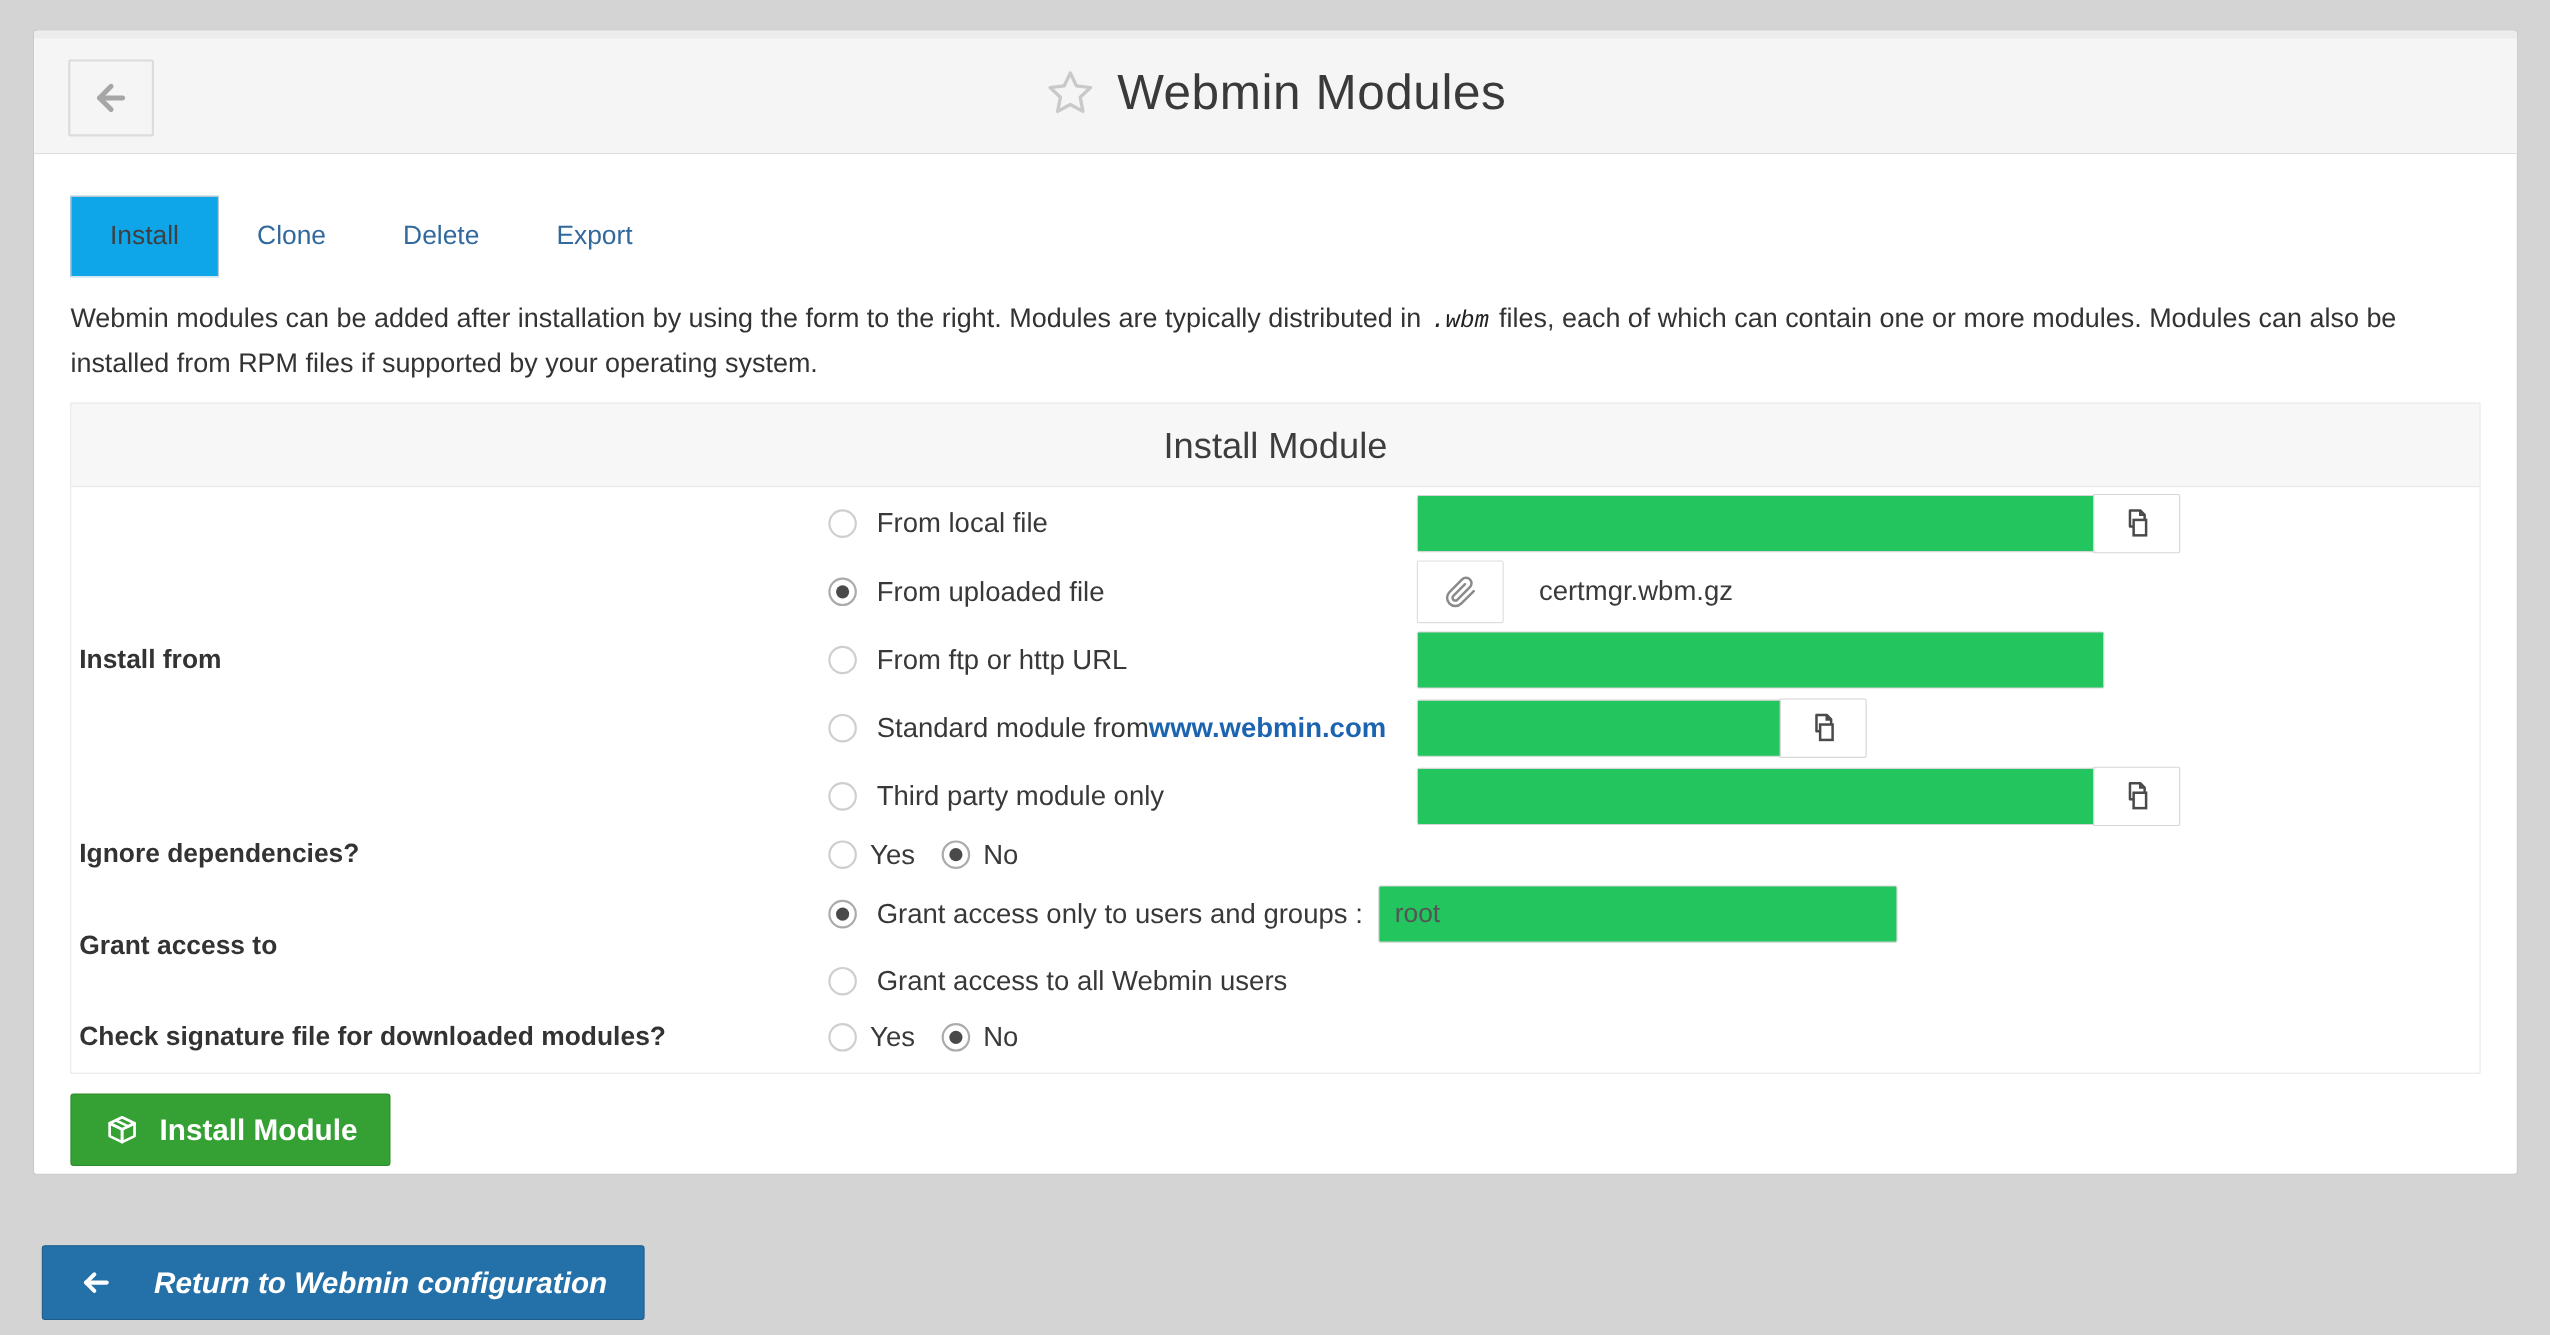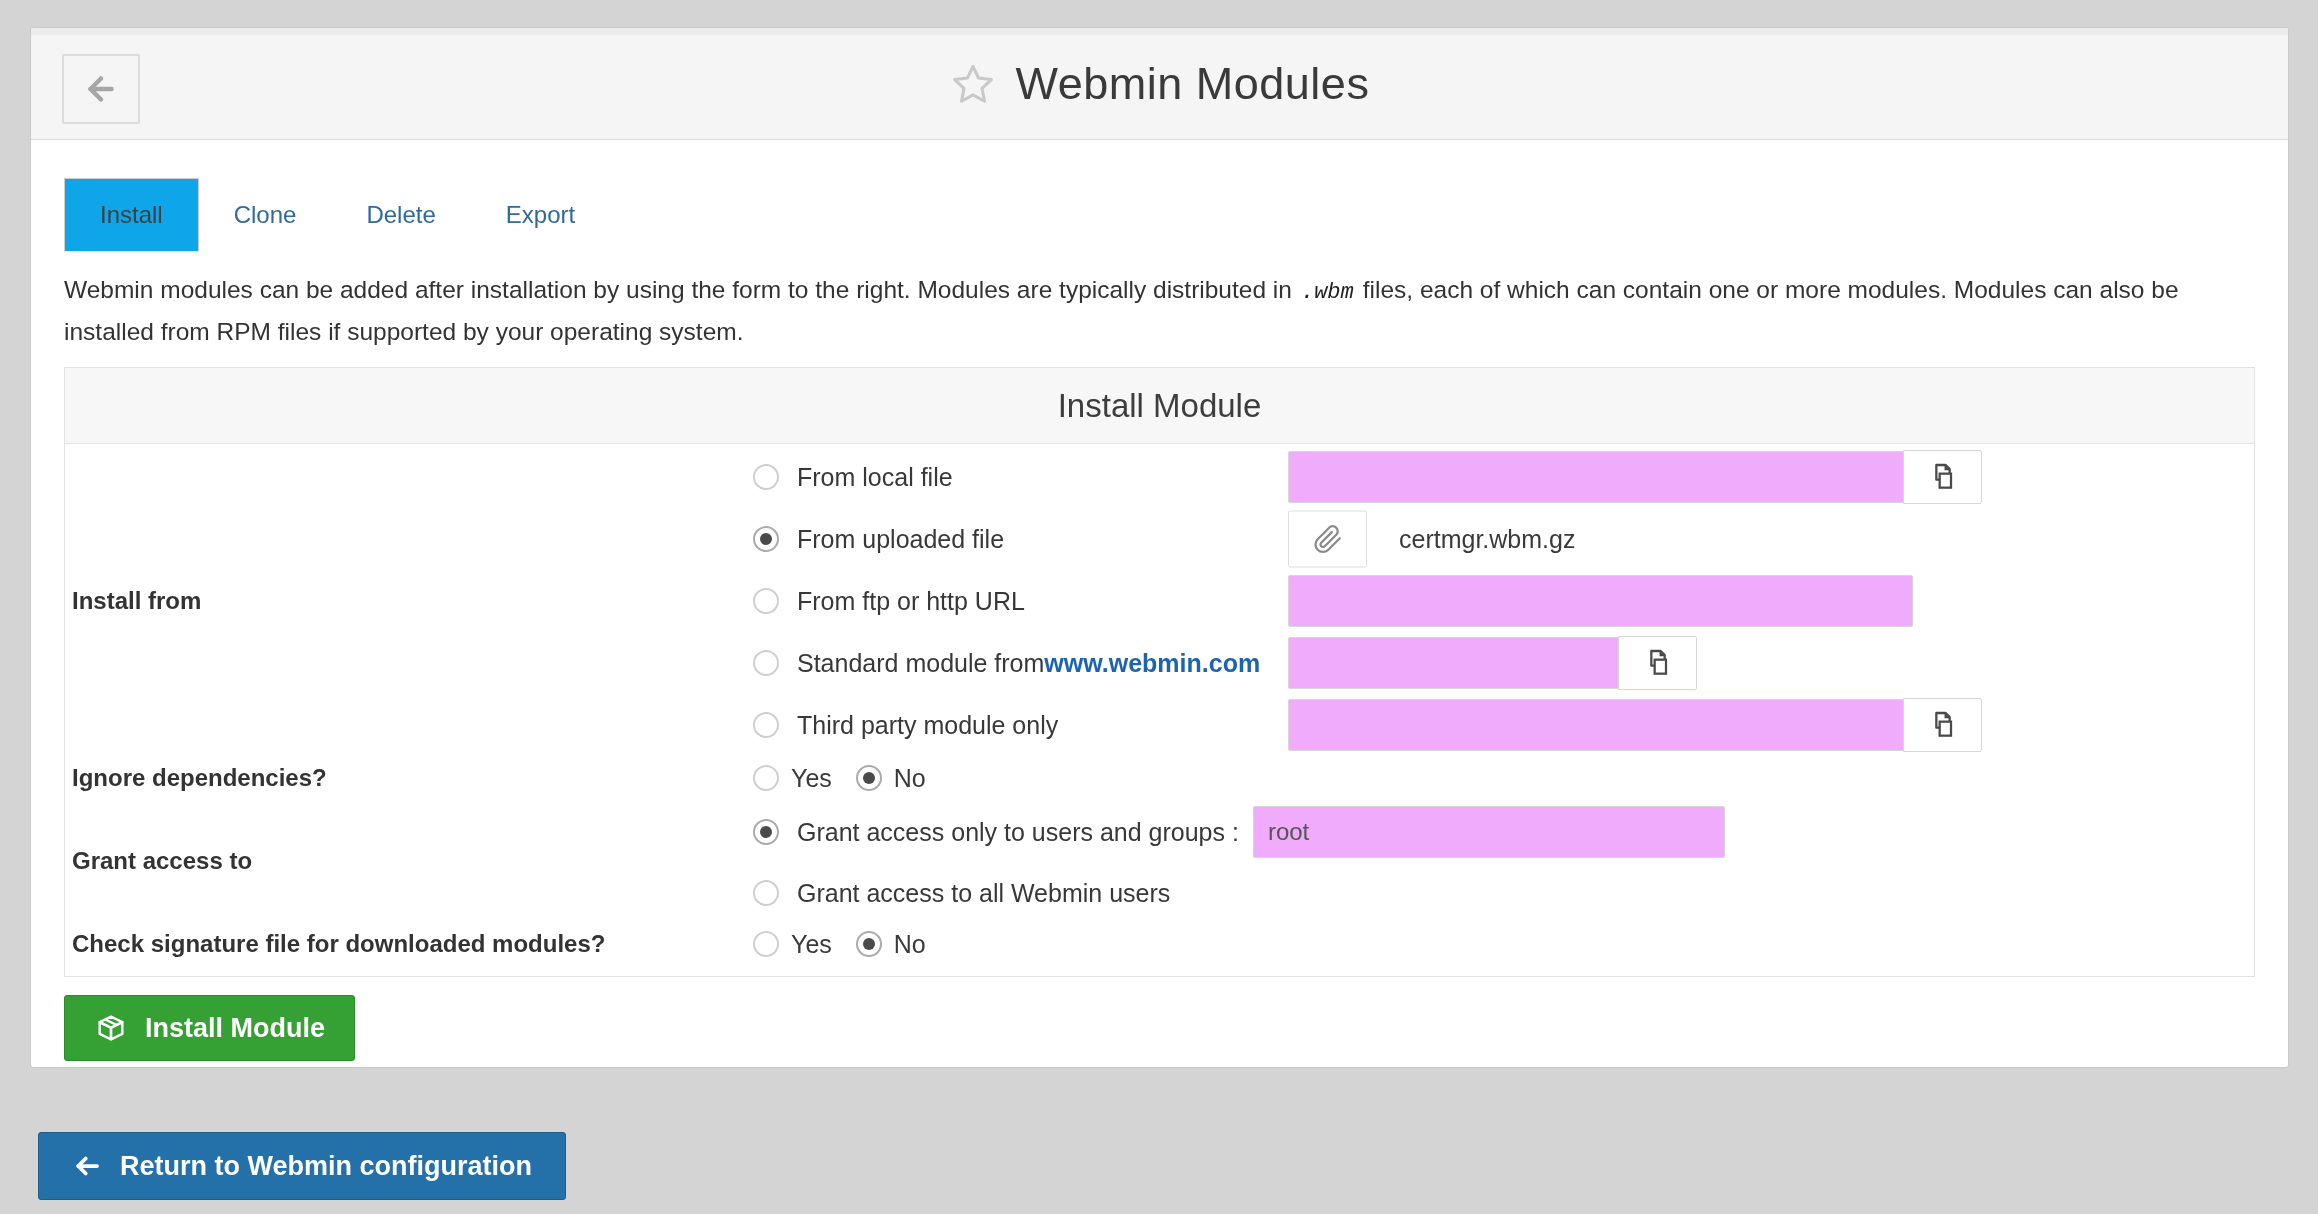--- a/index.html
+++ b/index.html
@@ -97,21 +97,21 @@
   .radio.checked::after {
     content:""; position:absolute; left:50%; top:50%;
     width:12px; height:12px; margin:-6px 0 0 -6px;
     border-radius:50%; background:#4a4a4a;
   }
   .opt-label { margin-left:18px; font-size:25px; color:#383838; cursor:pointer; }
   .site-link { font-size:25px; font-weight:bold; color:#1d64b0; cursor:pointer; }
 
   .fld { position:absolute; left:535px; top:50%; transform:translateY(-50%); display:flex; align-items:center; }
   .txt {
-    height:52px; background:#f0abfc;
+    height:52px; background:#22c55e;
     border:1px solid #d6d6d6; border-radius:2px;
     font-family:"Liberation Sans", sans-serif;
     font-size:24px; color:#555; padding:0 14px; outline:none;
   }
   .w-local { width:616px; border-radius:2px 0 0 2px; }
   .w-ftp   { width:625px; }
   .w-std   { width:331px; border-radius:2px 0 0 2px; }
   .w-third { width:616px; border-radius:2px 0 0 2px; }
   .chooser-btn {
     width:79px; height:54px; margin-left:-1px;
@@ -135,25 +135,25 @@
   
   .btn-green {
     display:inline-flex; align-items:center; gap:17px;
     margin-top:18px; height:66px; padding:0 29px;
     background:#35a033; border:1px solid #2c8b29; border-radius:3px;
     color:#fff; font-size:27px; font-weight:bold;
     font-family:"Liberation Sans", sans-serif; cursor:pointer;
   }
   .btn-blue {
     position:absolute; left:38px; top:1132px;
-    display:inline-flex; align-items:center; gap:18px;
+    display:inline-flex; align-items:center; gap:38px;
     height:68px; padding:0 33px;
     background:#2470a8; border:1px solid #1d5c8b; border-radius:3px;
     color:#fff; font-size:27px; font-weight:bold;
-    font-family:"Liberation Sans", sans-serif; cursor:pointer;
+    font-family:"Liberation Sans", sans-serif; cursor:pointer;font-style:italic;
   }
   .icon { display:inline-flex; align-items:center; justify-content:center; }
 </style>
 </head>
 <body>
 
 <div class="page">
   <div class="card">
 
     <div class="card-header">

